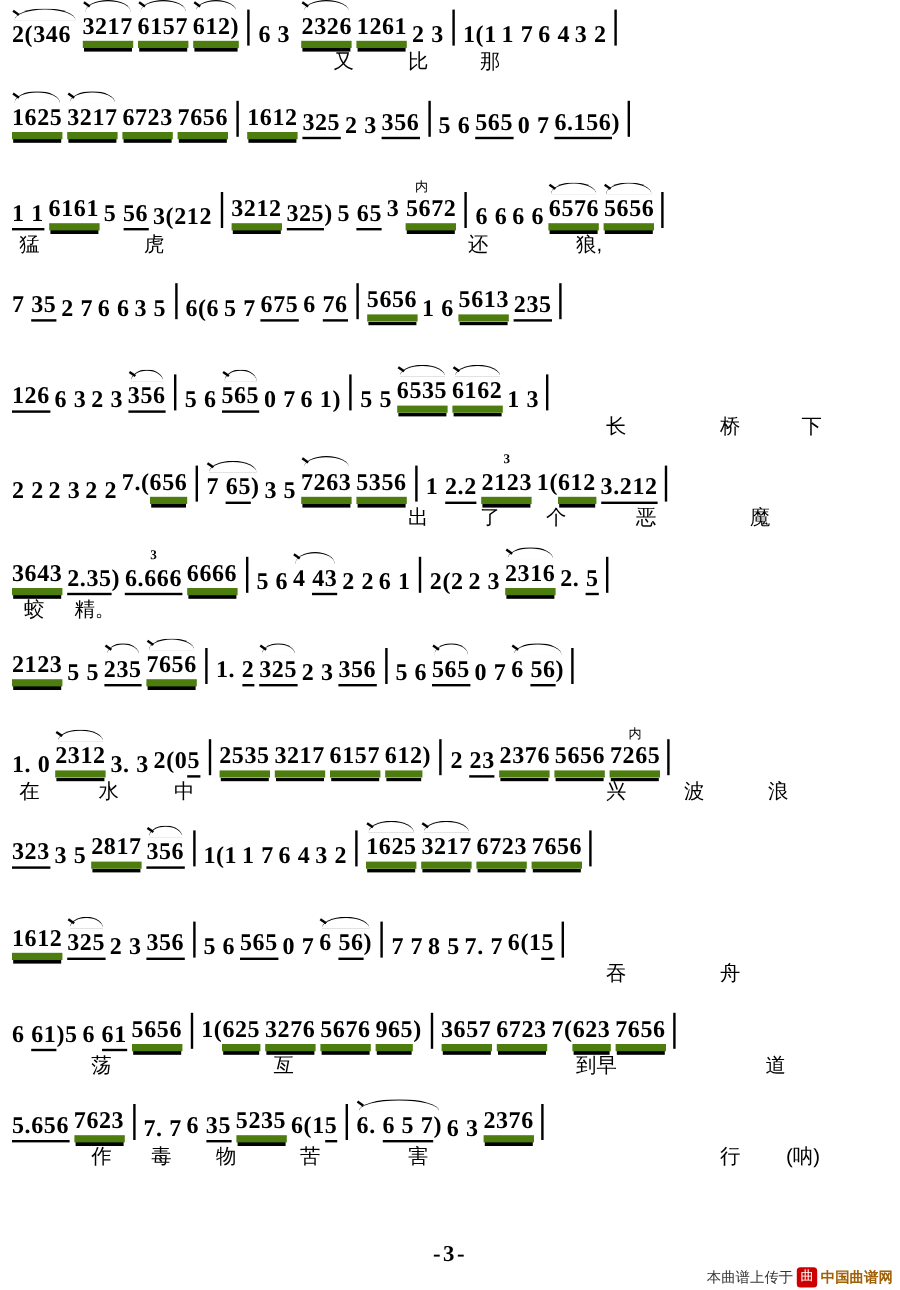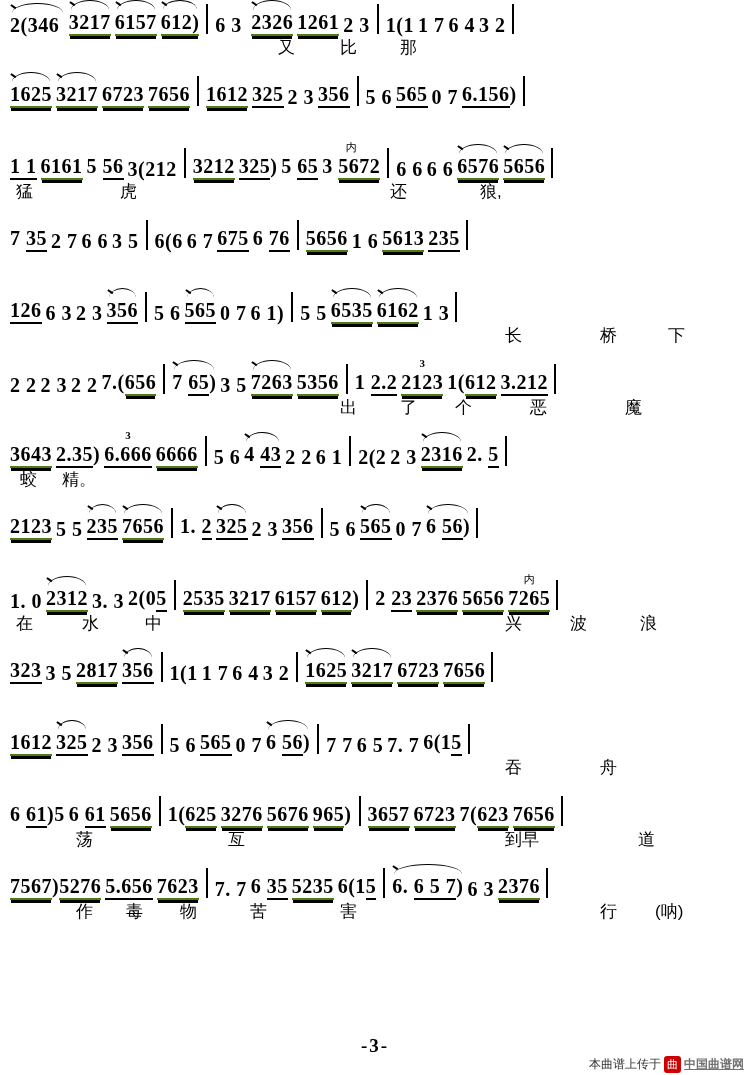--- a/index.html
+++ b/index.html
@@ -55,21 +55,21 @@
     font-family: "Liberation Serif", serif;
     font-size: 20px;
     font-weight: bold;
     letter-spacing: 0.5px;
     line-height: 1;
     position: relative;
     display: inline-block;
   }
   
   .b1 { border-bottom: 2px solid #000; padding-bottom: 2px; }
-  .b2 { box-shadow: 0 4px 0 -1px #000; border-bottom: 2px solid #4d7c0f; padding-bottom: 2px; }
+  .b2 { box-shadow: 0 4px 0 -1px #000; border-bottom: 6px solid #4d7c0f; padding-bottom: 2px; }
 
   
   .slur {
     position: absolute;
     top: 0px;
     left: 2px;
     right: 2px;
     height: 9px;
     border-top: 1.6px solid #000;
     border-radius: 50% / 100% 100% 0 0;
@@ -141,21 +141,21 @@
     width: 17px;
     height: 17px;
     background: #c00;
     color: #fff;
     border-radius: 3px;
     text-align: center;
     line-height: 17px;
     font-size: 11px;
     margin: 0 3px;
   }
-  .credit .site { color: #737373; font-weight: bold; text-decoration: underline; }
+  .credit .site { color: #a16207; font-weight: bold; }
 </style>
 </head>
 <body>
 
 <div class="sheet">
 
   <div class="system">
     <span class="grp"><span class="notes">2(346&nbsp;</span><span class="slur"></span></span>
     <span class="grp"><span class="notes b2">3217</span><span class="slur"></span></span>
     <span class="grp"><span class="notes b2">6157</span><span class="slur"></span></span>
@@ -224,21 +224,21 @@
   </div>
   <div class="sysgap"></div>
 
   <div class="system">
     <span class="grp"><span class="notes">7&nbsp;</span><span class="notes b1">35</span></span>
     <span class="grp"><span class="notes">2 7</span></span>
     <span class="grp"><span class="notes">6 6</span></span>
     <span class="grp"><span class="notes">3 5</span></span>
     <span class="barline"></span>
     <span class="grp"><span class="notes">6(6</span></span>
-    <span class="grp"><span class="notes">6 7</span></span>
+    <span class="grp"><span class="notes">5 7</span></span>
     <span class="grp"><span class="notes b1">675</span></span>
     <span class="grp"><span class="notes">6&nbsp;</span><span class="notes b1">76</span></span>
     <span class="barline"></span>
     <span class="grp"><span class="notes b2">5656</span></span>
     <span class="grp"><span class="notes">1 6</span></span>
     <span class="grp"><span class="notes b2">5613</span></span>
     <span class="grp"><span class="notes b1">235</span></span>
     <span class="endline"></span>
   </div>
   <div class="lyricline"></div>
@@ -389,21 +389,21 @@
     <span class="grp"><span class="notes b1">325</span><span class="slur"></span></span>
     <span class="grp"><span class="notes">2 3</span></span>
     <span class="grp"><span class="notes b1">356</span></span>
     <span class="barline"></span>
     <span class="grp"><span class="notes">5 6</span></span>
     <span class="grp"><span class="notes b1">565</span></span>
     <span class="grp"><span class="notes">0 7</span></span>
     <span class="grp"><span class="notes">6&nbsp;</span><span class="notes b1">56</span><span class="notes">)</span><span class="slur"></span></span>
     <span class="barline"></span>
     <span class="grp"><span class="notes">7 7</span></span>
-    <span class="grp"><span class="notes">6 5</span></span>
+    <span class="grp"><span class="notes">8 5</span></span>
     <span class="grp"><span class="notes">7.&nbsp;7</span></span>
     <span class="grp"><span class="notes">6(1</span><span class="notes b1">5</span></span>
     <span class="endline"></span>
   </div>
   <div class="lyricline">
     <span class="lyric" style="left:505px">吞</span>
     <span class="lyric" style="left:600px">舟</span>
   </div>
   <div class="sysgap"></div>
 
@@ -419,27 +419,26 @@
     <span class="barline"></span>
     <span class="grp"><span class="notes b2">3657</span></span>
     <span class="grp"><span class="notes b2">6723</span></span>
     <span class="grp"><span class="notes">7(</span><span class="notes b2">623</span></span>
     <span class="grp"><span class="notes b2">7656</span></span>
     <span class="endline"></span>
   </div>
   <div class="lyricline">
     <span class="lyric" style="left:76px">荡</span>
     <span class="lyric" style="left:228px">亙</span>
-    <span class="lyric" style="left:505px">到早</span>
+    <span class="lyric" style="left:480px">到早</span>
     <span class="lyric" style="left:638px">道</span>
   </div>
   <div class="sysgap"></div>
 
   <div class="system">
-    <span class="grp"><span class="notes b2">7567</span><span class="notes">)</span><span class="notes b2">5276</span></span>
     <span class="grp"><span class="notes b1">5.656</span></span>
     <span class="grp"><span class="notes b2">7623</span></span>
     <span class="barline"></span>
     <span class="grp"><span class="notes">7.&nbsp;7</span></span>
     <span class="grp"><span class="notes">6&nbsp;</span><span class="notes b1">35</span></span>
     <span class="grp"><span class="notes b2">5235</span></span>
     <span class="grp"><span class="notes">6(1</span><span class="notes b1">5</span></span>
     <span class="barline"></span>
     <span class="grp"><span class="notes">6.&nbsp;</span><span class="notes b1">6 5 7</span><span class="notes">)</span><span class="slur"></span></span>
     <span class="grp"><span class="notes">6 3</span></span>

